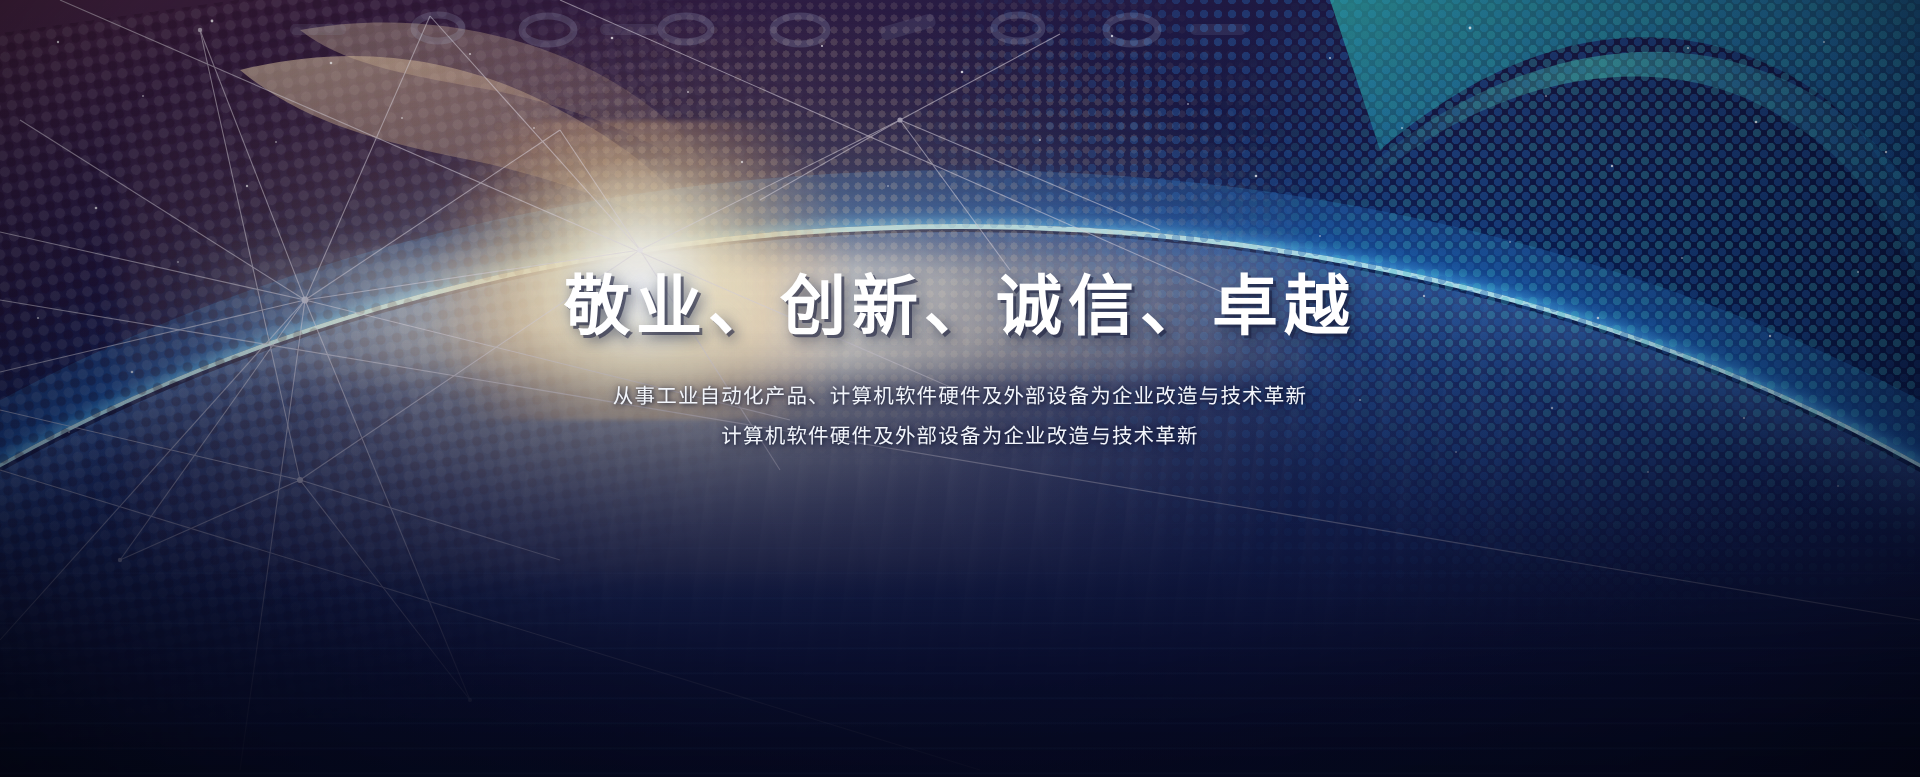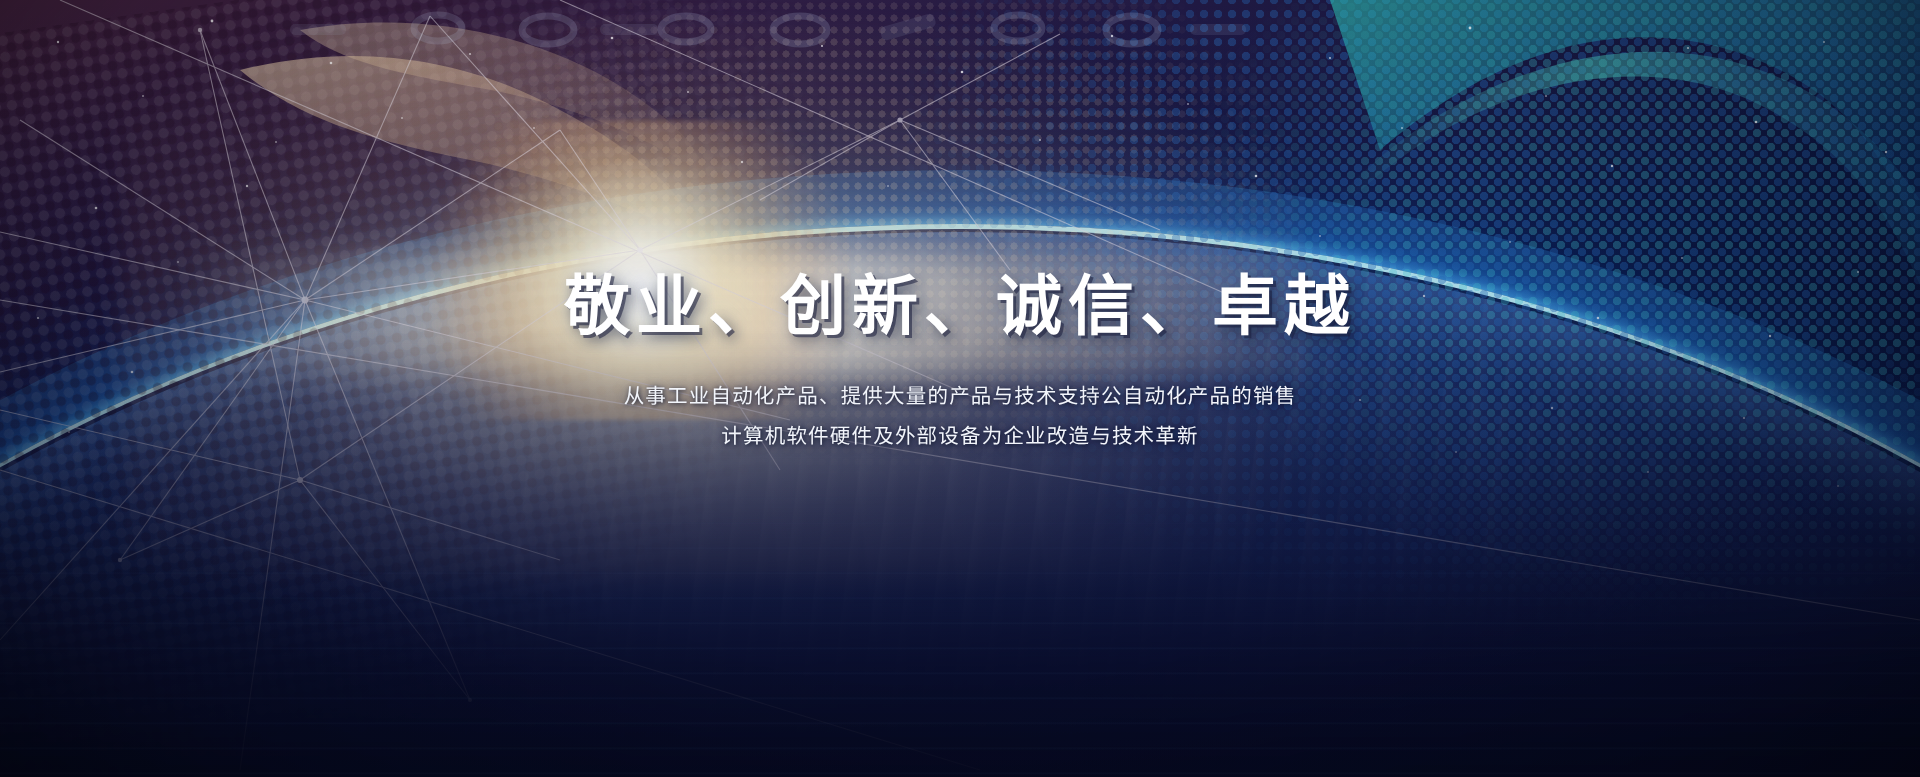--- a/index.html
+++ b/index.html
@@ -431,18 +431,18 @@
   </svg>
 
   <div class="layer bottom-fade"></div>
   <div class="layer scanlines"></div>
   <div class="layer vignette"></div>
 
   <div class="content">
     <h1 class="headline">敬业、创新、诚信、卓越</h1>
 
     <p class="subtitle">
-      <span class="line">从事工业自动化产品、提供大量的产品与技术支持公自动化产品的销售</span>
+      <span class="line">从事工业自动化产品、计算机软件硬件及外部设备为企业改造与技术革新</span>
       <span class="line">计算机软件硬件及外部设备为企业改造与技术革新</span>
     </p>
   </div>
 
 </div>
 
 </body></html>

